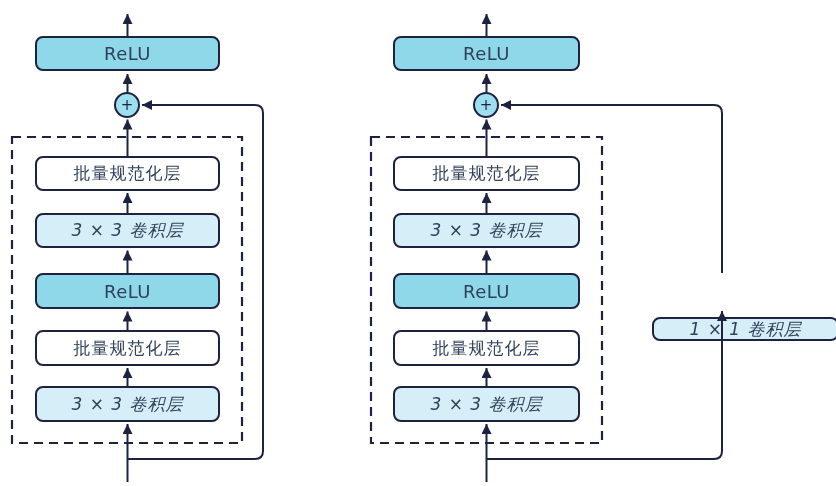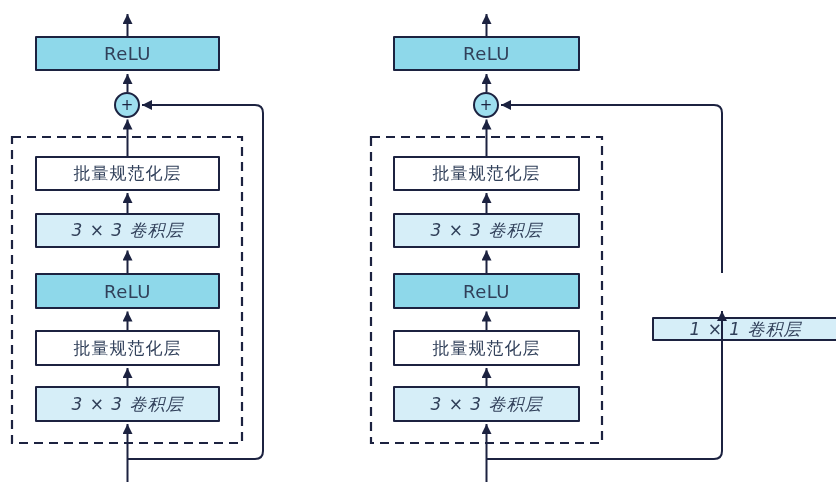--- a/index.html
+++ b/index.html
@@ -16,21 +16,21 @@
     position:relative;
     width:836px;height:486px;
     background:var(--background);
     font-family:"DejaVu Sans",sans-serif;
     overflow:hidden;
   }
   .layer-box{
     position:absolute;
     box-sizing:border-box;
     border:2px solid var(--line-color);
-    border-radius:1px;
+    border-radius:8px;
     display:flex;align-items:center;justify-content:center;
     font-size:17px;
     color:var(--text-color);
     letter-spacing:1px;
     white-space:nowrap;
   }
   .relu{background:var(--relu-fill);font-size:18px;letter-spacing:.5px;}
   .conv{background:var(--conv-fill);font-style:italic;}
   .bn{background:var(--batchnorm-fill);}
   .add-circle{

